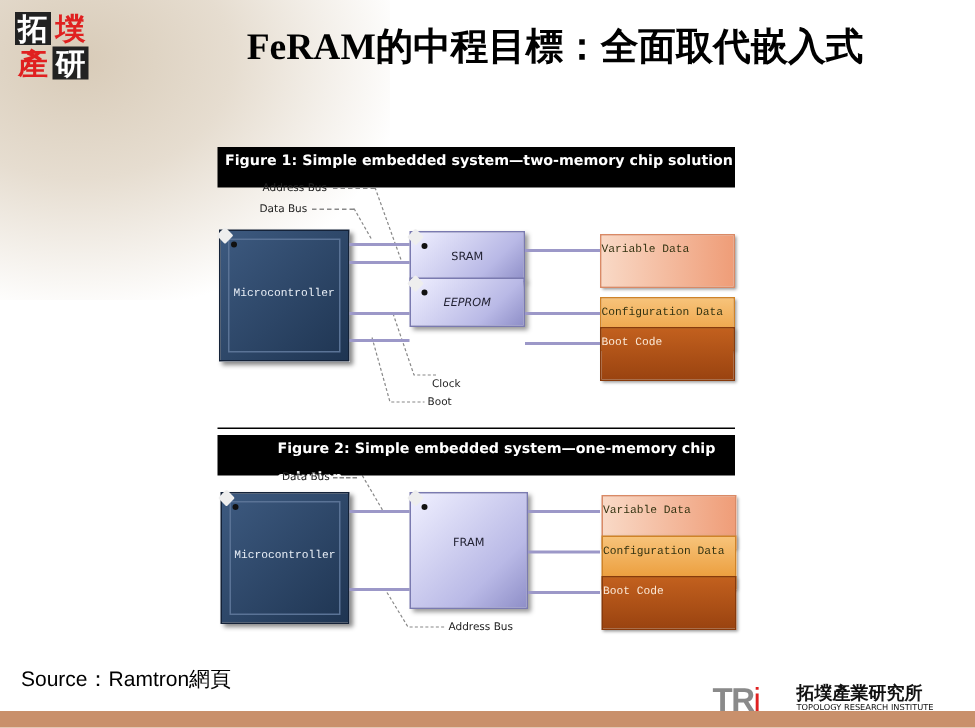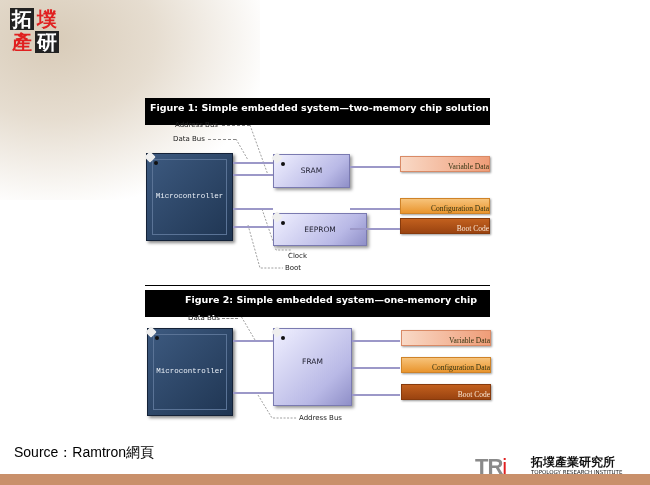--- a/index.html
+++ b/index.html
@@ -15,21 +15,21 @@
   .title { position:absolute; left:110px; top:14px; width:520px; text-align:center; font-family:"Liberation Serif", serif; font-weight:bold; font-size:25px; line-height:35px; color:#000; }
   .figbar { position:absolute; left:145px; width:345px; height:27px; background:#000; color:#fff; font-family:"DejaVu Sans", sans-serif; font-weight:bold; font-size:9.5px; line-height:19px; padding-left:5px; }
   .lbl { position:absolute; font-family:"DejaVu Sans", sans-serif; font-size:7px; color:#222; }
   .micro { position:absolute; background:linear-gradient(135deg,#3d5a80,#1f3552); border:1px solid #142238; box-shadow:2px 2px 3px #888; }
   .micro .inner { position:absolute; left:5px; top:5px; right:5px; bottom:5px; border:1px solid #5a7396; }
   .micro .txt { position:absolute; left:0; right:0; top:50%; margin-top:-5px; text-align:center; color:#e8eef6; font-family:Liberation Mono, monospace; font-size:7.5px; }
   .mem { position:absolute; background:linear-gradient(135deg,#f0f0ff,#b9b9e6 70%,#8f8fc8); border:1px solid #7a7ab0; box-shadow:2px 2px 3px #999; }
   .mem .txt { position:absolute; left:0; right:0; top:50%; margin-top:-5px; text-align:center; color:#223; font-family:"DejaVu Sans", sans-serif; font-size:7.5px; }
   .dot { position:absolute; left:7px; top:7px; width:4px; height:4px; background:#111; border-radius:50%; }
   .notch { position:absolute; left:-1px; top:-1px; width:8px; height:8px; background:#eee; transform:rotate(45deg); transform-origin:center; border-radius:1px; }
-  .box { position:absolute; width:90px; height:16px; text-align:right; font-family:Liberation Serif, serif; font-size:7.5px; line-height:20px; box-shadow:1px 1px 2px #999; }
+  .box { position:absolute; width:90px; height:36px; text-align:left; font-family:Liberation Mono, monospace; font-size:7.5px; line-height:20px; box-shadow:1px 1px 2px #999; }
   .var { background:linear-gradient(90deg,#f9d9c6,#ef9d78); color:#331; border:1px solid #d98a66; }
   .cfg { background:linear-gradient(180deg,#f7c37a,#e9952e); color:#331; border:1px solid #cf8328; }
   .boot { background:linear-gradient(180deg,#c2601e,#9a4310); color:#fbe8d6; border:1px solid #873a0c; }
   .wire { position:absolute; height:2px; background:#9c98c8; }
   .dash { position:absolute; border-top:1px dashed #888; }
   .sep { position:absolute; left:145px; width:345px; height:1px; background:#000; }
   .source { position:absolute; left:14px; top:444px; font-size:14px; color:#000; font-family:"Liberation Sans", sans-serif; }
   .footbar { position:absolute; left:0; top:474px; width:650px; height:11px; background:#c9906b; }
   .tri { position:absolute; left:475px; top:456px; width:175px; height:22px; }
   .tri .mark { position:absolute; left:0; top:0; font-family:"Liberation Sans", sans-serif; font-weight:normal; font-size:22px; color:#8a8a8a; letter-spacing:-1px; line-height:22px; }
@@ -43,20 +43,21 @@
 <div class="bgmap"></div>
 
 <div class="logo">
   <div class="c c1">拓</div>
   <div class="c c2">墣</div>
   <div class="c c3">產</div>
   <div class="c c4">研</div>
 </div>
 
 <div class="title">
+  <div>FeRAM的中程目標：全面取代嵌入式</div>
 </div>
 
 <div class="figbar" style="top:98px;">Figure 1:  Simple embedded system—two-memory chip solution</div>
 
 <div class="lbl" style="left:175px;top:121px;">Address Bus</div>
 <div class="dash" style="left:222px;top:125px;width:28px;"></div>
 <div class="lbl" style="left:173px;top:135px;">Data Bus</div>
 <div class="dash" style="left:208px;top:139px;width:28px;"></div>
 <svg style="position:absolute;left:0;top:0;" width="650" height="485">
   <g stroke="#888" stroke-width="0.8" stroke-dasharray="2,1.5" fill="none">
@@ -79,21 +80,21 @@
 <div class="wire" style="left:233px;top:162px;width:40px;"></div>
 <div class="wire" style="left:233px;top:174px;width:40px;"></div>
 <div class="wire" style="left:233px;top:208px;width:40px;"></div>
 <div class="wire" style="left:233px;top:226px;width:40px;"></div>
 
 <div class="mem" style="left:273px;top:154px;width:77px;height:34px;">
   <div class="notch"></div>
   <div class="dot"></div>
   <div class="txt">SRAM</div>
 </div>
-<div class="mem" style="left:273px;top:213px;width:94px;height:33px;">
+<div class="mem" style="left:273px;top:185px;width:77px;height:33px;font-style:italic;">
   <div class="notch"></div>
   <div class="dot"></div>
   <div class="txt">EEPROM</div>
 </div>
 
 <div class="wire" style="left:350px;top:166px;width:50px;"></div>
 <div class="wire" style="left:350px;top:208px;width:50px;"></div>
 <div class="wire" style="left:350px;top:228px;width:50px;"></div>
 
 <div class="box var" style="left:400px;top:156px;">Variable Data</div>

